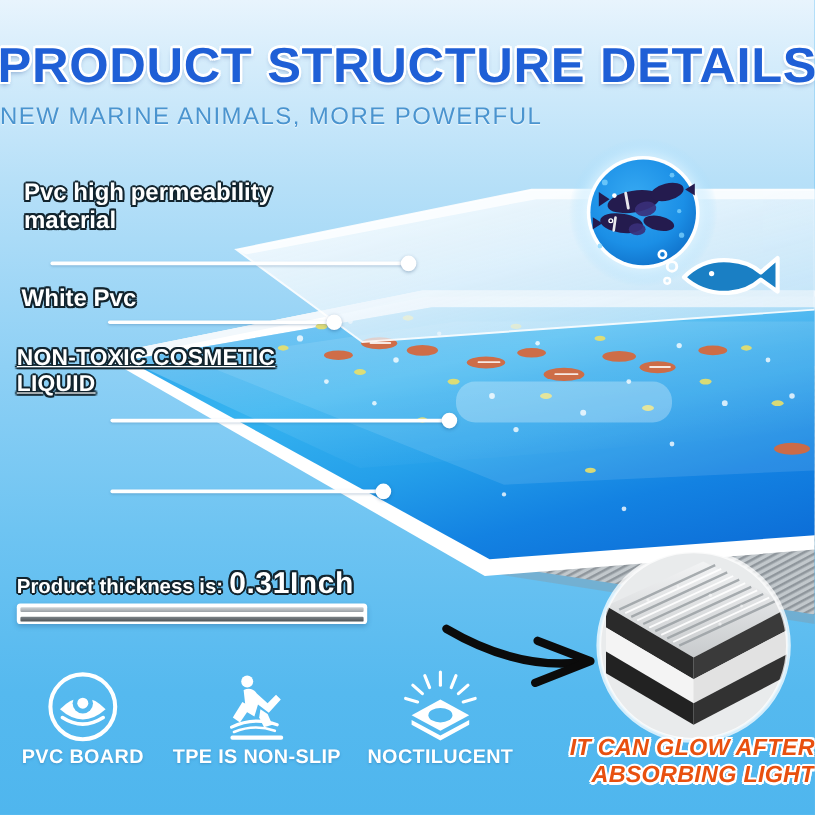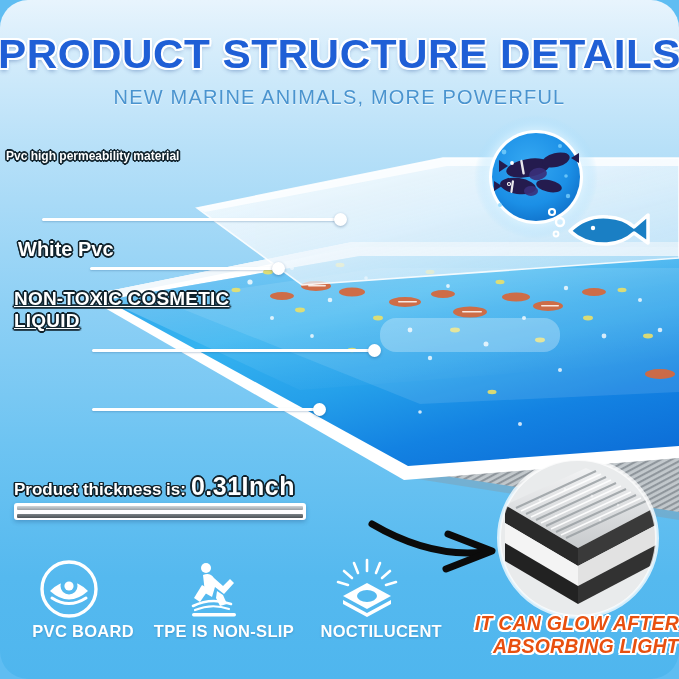--- a/index.html
+++ b/index.html
@@ -4,56 +4,55 @@
 <style>
   html,body{margin:0;padding:0;}
   body{
     width:679px;height:679px;overflow:hidden;
     font-family:"Liberation Sans", sans-serif;
     background:#5fbdf2;
   }
   #poster{
     position:relative;width:679px;height:679px;overflow:hidden;
     background:linear-gradient(180deg,#e8f4fd 0%,#d4ecfb 8%,#b7e0f8 22%,#8ed0f5 45%,#6ec4f2 65%,#55b9ef 85%,#4fb6ee 100%);
-    border-radius:28px;
   }
 
   
   #header{position:absolute;left:0;top:0;width:679px;height:125px;}
   #title{
     position:absolute;left:0;top:31px;width:679px;text-align:center;
     font-size:41px;font-weight:bold;letter-spacing:.5px;
     color:#1f5fd6;
     font-family:"Liberation Sans", sans-serif;
     transform:scaleX(1.03);
     text-shadow:
       -1.6px -1.6px 0 #ffffff, 1.6px -1.6px 0 #ffffff,
       -1.6px 1.6px 0 #ffffff, 1.6px 1.6px 0 #ffffff,
       0 -2px 0 #ffffff, 0 2px 0 #ffffff, -2px 0 0 #ffffff, 2px 0 0 #ffffff,
       0 3px 4px rgba(40,80,150,.45);
     white-space:nowrap;
   }
   #subtitle{
-    position:absolute;left:0;top:86px;width:679px;text-align:center;
+    position:absolute;left:0;top:86px;width:679px;text-align:left;
     font-size:20px;font-weight:400;letter-spacing:1.2px;
     color:#4a94cf;
     text-shadow:0 1px 1px rgba(255,255,255,.85);
     white-space:nowrap;
   }
 
   
   .lbl{
     position:absolute;color:#ffffff;font-weight:bold;line-height:1.14;
     text-shadow:
       -1.3px -1.3px 0 #12242e, 1.3px -1.3px 0 #12242e,
       -1.3px 1.3px 0 #12242e, 1.3px 1.3px 0 #12242e,
       0 -1.6px 0 #12242e, 0 1.6px 0 #12242e,
       -1.6px 0 0 #12242e, 1.6px 0 0 #12242e;
   }
-  #lbl0{left:6px;top:150px;font-size:12px;width:250px;}
+  #lbl0{left:20px;top:150px;font-size:20px;width:250px;}
   #lbl1{left:18px;top:238px;font-size:20px;}
   #lbl2{left:14px;top:288px;font-size:19px;width:260px;letter-spacing:.2px;text-decoration:underline;}
   #lbl3{left:18px;top:375px;font-size:20px;}
 
   
   .leader{position:absolute;height:3px;background:#ffffff;border-radius:2px;
           box-shadow:0 1px 2px rgba(30,80,130,.25);}
   .ldot{position:absolute;width:13px;height:13px;border-radius:50%;background:#ffffff;
         box-shadow:0 1px 3px rgba(20,60,110,.35);}
   #ld0{left:42px;top:218px;width:300px;}
@@ -88,21 +87,21 @@
   }
   #thick-bar .s1{position:absolute;left:3px;right:3px;top:3px;height:4px;
       background:linear-gradient(180deg,#cfd3d6,#9aa0a5);border-radius:1px;}
   #thick-bar .s2{position:absolute;left:3px;right:3px;top:8px;height:3px;
       background:#ffffff;}
   #thick-bar .s3{position:absolute;left:3px;right:3px;top:11px;height:4px;
       background:linear-gradient(180deg,#7b8287,#4e5458);border-radius:1px;}
 
   
   #features{position:absolute;left:0;top:558px;width:440px;height:110px;}
-  .feat{position:absolute;text-align:right;}
+  .feat{position:absolute;text-align:center;}
   .feat .ficon{height:62px;display:flex;align-items:center;justify-content:center;}
   .feat .flabel{
     margin-top:2px;font-size:16.5px;font-weight:bold;color:#ffffff;letter-spacing:.3px;
     white-space:nowrap;text-shadow:0 1px 2px rgba(25,85,140,.35);
   }
   #feat0{left:4px;top:0;width:130px;}
   #feat1{left:134px;top:0;width:160px;}
   #feat2{left:292px;top:0;width:150px;}
 
   

